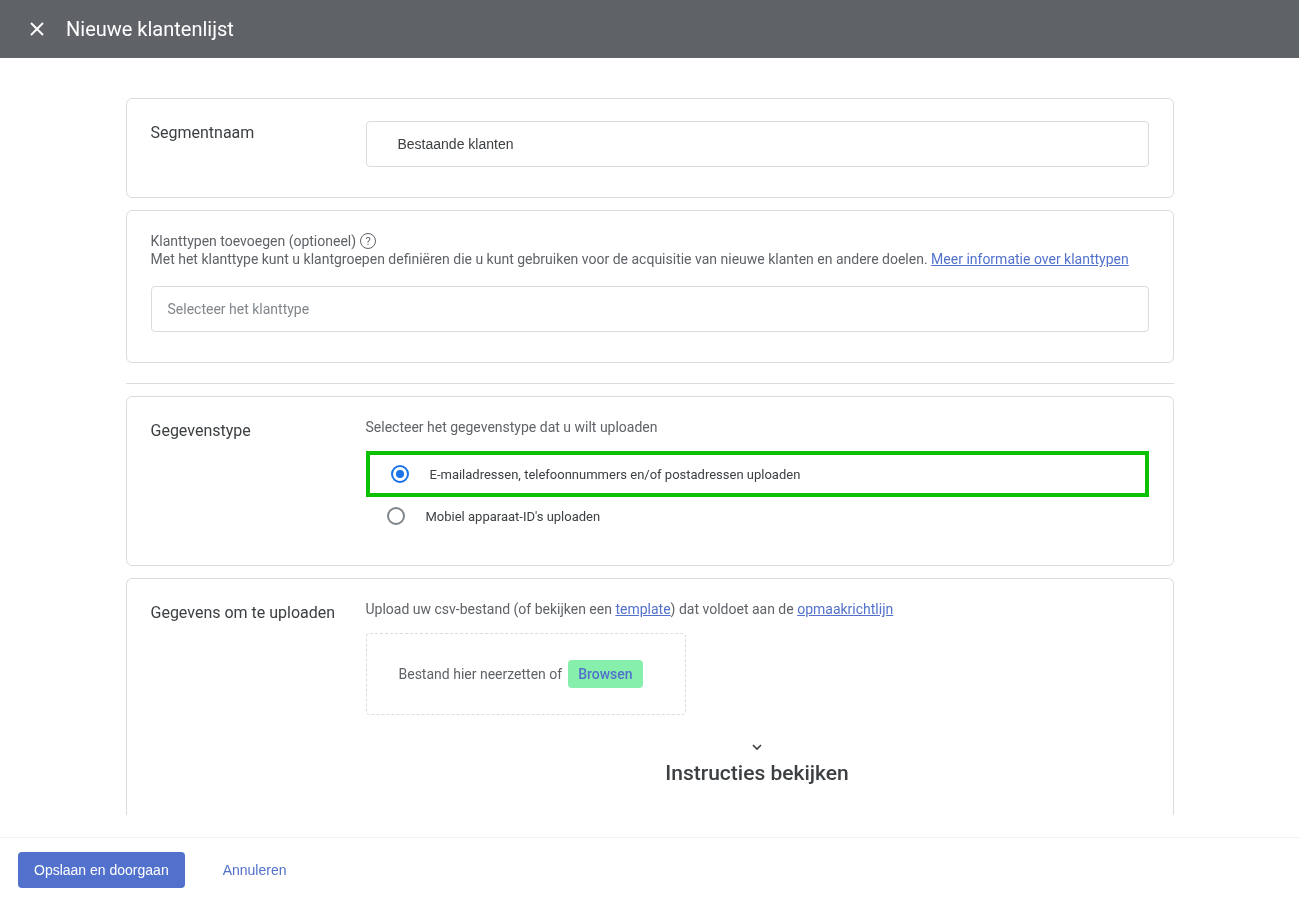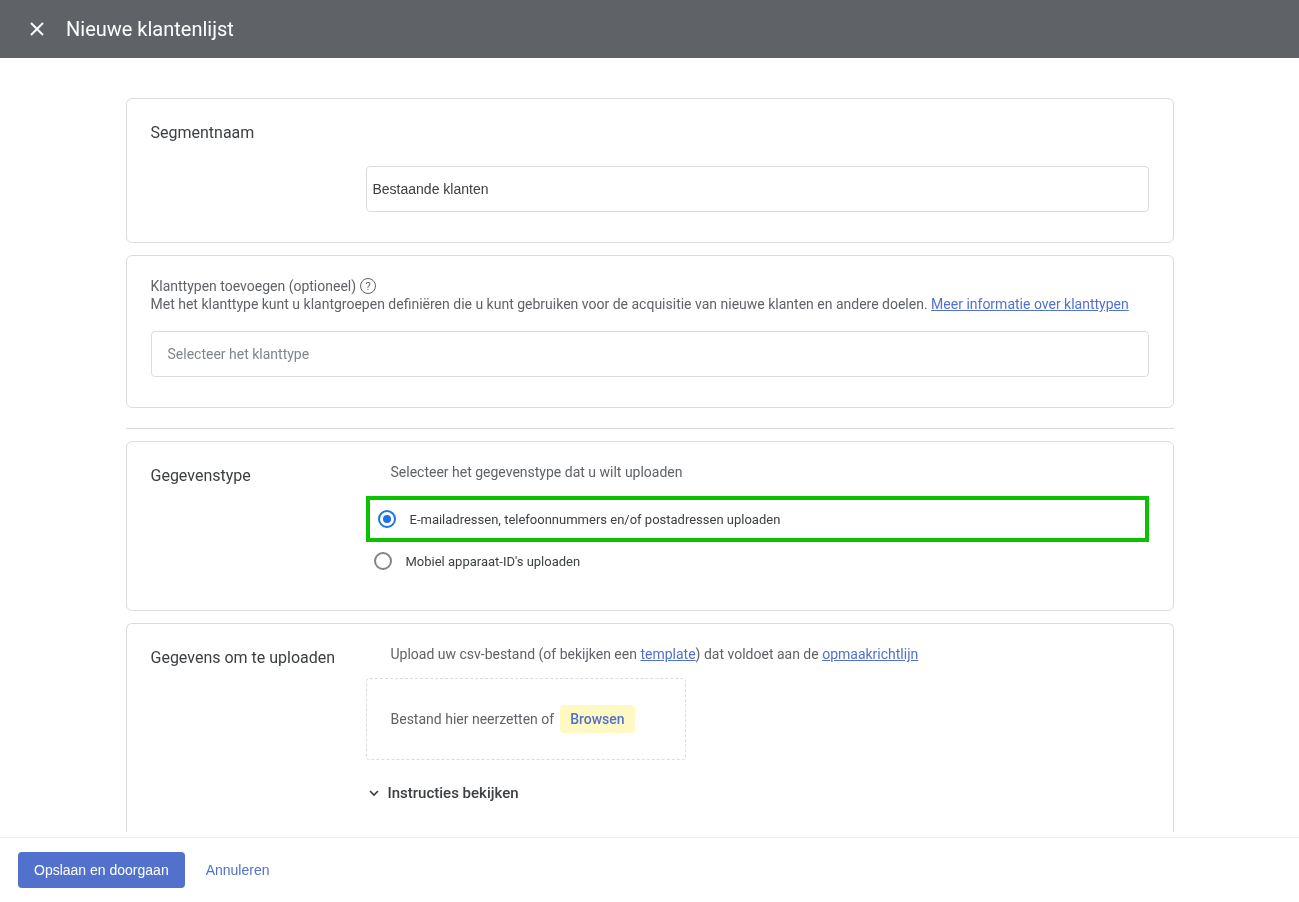--- a/index.html
+++ b/index.html
@@ -57,25 +57,24 @@
     color: #3c4043;
     padding-top: 2px;
   }
   .card-body {
     flex: 1;
   }
   .text-input {
     width: 100%;
     border: 1px solid #dadce0;
     border-radius: 4px;
-    padding: 14px 6px;
+    padding: 14px 31px;
     font-size: 14px;
     color: #3c4043;
     outline: none;
-    margin-top: 45px;
   }
   .text-input::placeholder { color: #80868b; }
   .label-row {
     display: flex;
     align-items: center;
     gap: 4px;
     color: #5f6368;
     font-size: 14px;
   }
   .help-icon {
@@ -105,22 +104,22 @@
     border-radius: 4px;
     padding: 14px 16px;
     color: #80868b;
     cursor: pointer;
     background: #fff;
   }
   .radio-group { margin-top: 16px; }
   .radio-item {
     display: flex;
     align-items: center;
-    gap: 14px;
-    padding: 10px 8px;
+    gap: 21px;
+    padding: 10px 21px;
     cursor: pointer;
   }
   .radio-item.highlighted {
     border: 4px solid #0bc100;
   }
   .radio-circle {
     width: 18px;
     height: 18px;
     border: 2px solid #80868b;
     border-radius: 50%;
@@ -136,54 +135,55 @@
     content: "";
     width: 8px;
     height: 8px;
     background: #1a73e8;
     border-radius: 50%;
   }
   .radio-label { color: #3c4043; font-size: 13px; }
   .dropzone {
     border: 1px dashed #dadce0;
     border-radius: 4px;
-    padding: 26px 24px;
+    padding: 26px 32px;
     color: #5f6368;
     margin: 16px 0 24px;
     display: inline-flex;
     align-items: center;
     gap: 6px;
     min-width: 320px;
   }
   .browse-chip {
-    background: #fef9c3;
+    background: #86efac;
     color: #5271cc;
     padding: 6px 10px;
     border-radius: 4px;
     cursor: pointer;
     font-weight: 500;
   }
   .instructions-row {
     display: flex;
     align-items: center;
     gap: 6px;
     color: #3c4043;
-    font-size: 15px;
-    cursor: pointer;
-    font-weight: 500;
+    font-size: 21px;
+    cursor: pointer;
+    font-weight: 500;
+    flex-direction: column;
   }
   .footer {
     position: fixed;
     bottom: 0;
     left: 0;
     right: 0;
     background: #fff;
     padding: 14px 18px;
     display: flex;
-    gap: 15px;
+    gap: 32px;
     align-items: center;
     border-top: 1px solid #f1f1f1;
   }
   .primary-btn {
     background: #5271cc;
     color: #fff;
     border: none;
     padding: 10px 16px;
     border-radius: 4px;
     font-size: 14px;
@@ -194,21 +194,20 @@
     background: none;
     border: none;
     color: #5271cc;
     font-size: 14px;
     cursor: pointer;
     font-weight: 500;
   }
   .body-heading {
     color: #5f6368;
     font-size: 14px;
-    margin-left: 25px;
   }
 </style>
 </head>
 <body>
 
 <div class="header">
   <button class="close-btn">
     <svg width="18" height="18" viewBox="0 0 24 24" fill="none" stroke="#fff" stroke-width="2.5">
         <line x1="4" y1="4" x2="20" y2="20"></line>
         <line x1="20" y1="4" x2="4" y2="20"></line>

